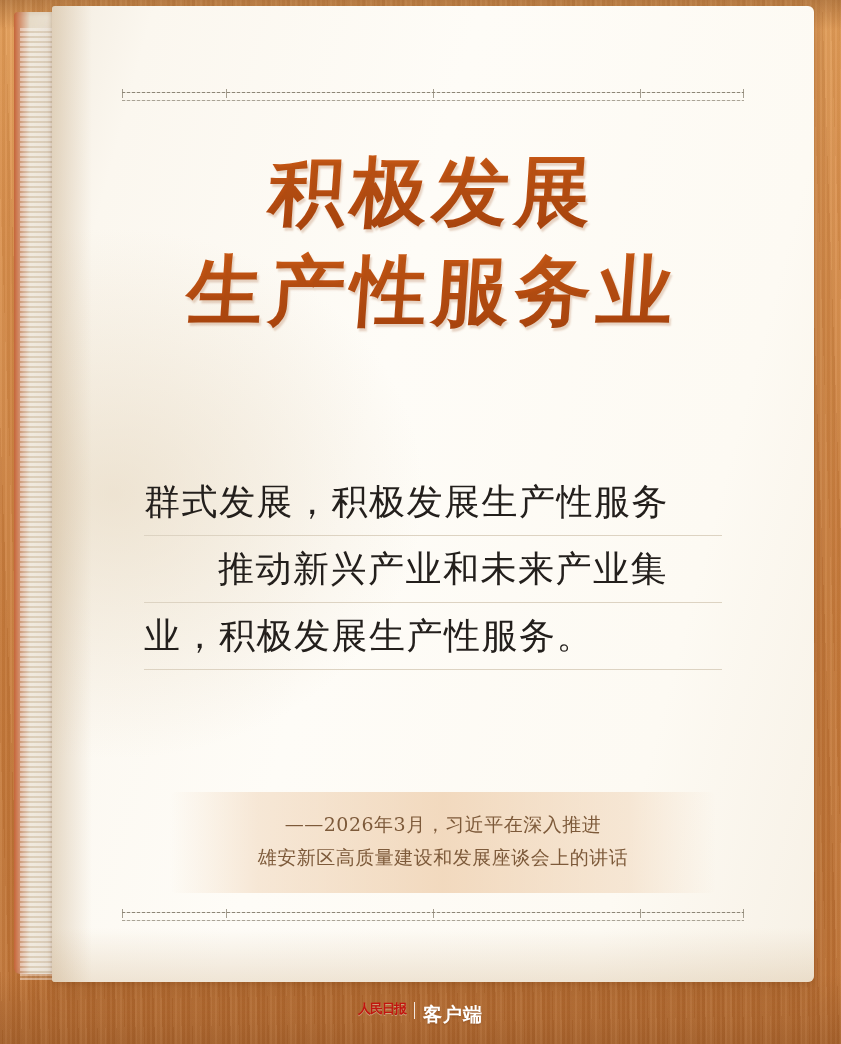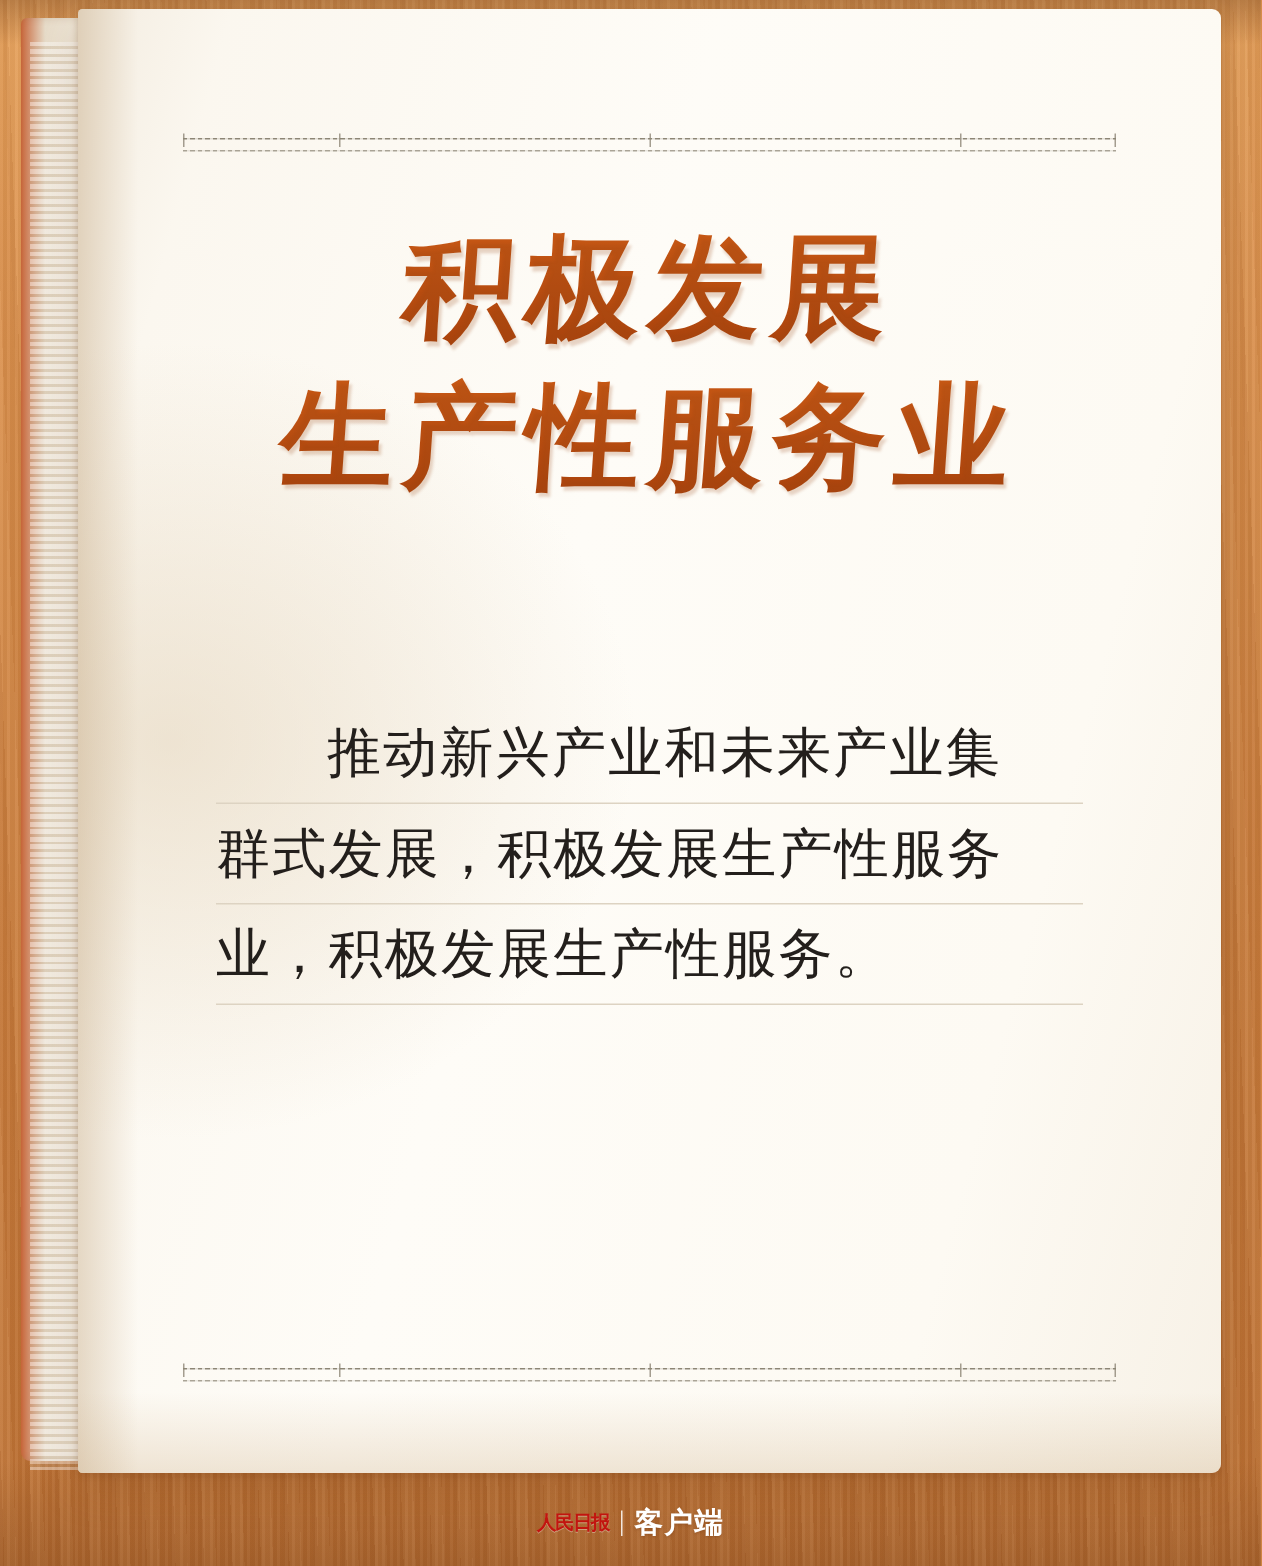--- a/index.html
+++ b/index.html
@@ -218,21 +218,21 @@
     border-radius: 6px;
   }
   .attrib .l2 { display: block; }
 
   
   .footer {
     position: absolute;
     left: 0; right: 0;
     bottom: 16px;
     display: flex;
-    align-items: center;
+    align-items: flex-start;
     justify-content: center;
     gap: 8px;
   }
   .logo-mark {
     font-family: "DejaVu Serif", serif;
     font-size: 13px;
     font-weight: bold;
     color: #c2150f;
     letter-spacing: -1px;
     line-height: 1;
@@ -281,31 +281,35 @@
         <div class="rule thin"></div>
       </div>
 
       <div class="headline">
         <span class="ln1">积极发展</span>
         <span class="ln2">生产性服务业</span>
       </div>
 
       <div class="quote">
         <div class="qline">
+          <span>群式发展，积极发展生产性服务</span>
+        </div>
+        <div class="qline">
           <span class="indent"></span>
           <span>推动新兴产业和未来产业集</span>
         </div>
         <div class="qline">
-          <span>群式发展，积极发展生产性服务</span>
-        </div>
-        <div class="qline">
           <span>业，积极发展生产性服务。</span>
         </div>
       </div>
 
+      <div class="attrib">
+        <span class="l1">——2026年3月，习近平在深入推进</span>
+        <span class="l2">雄安新区高质量建设和发展座谈会上的讲话</span>
+      </div>
 
       <div class="rule-block bottom">
         <div class="rule"></div>
         <div class="rule-ticks">
           <span class="tick" style="left:0;"></span>
           <span class="tick" style="left:104px;"></span>
           <span class="tick" style="left:311px;"></span>
           <span class="tick" style="left:518px;"></span>
           <span class="tick" style="left:621px;"></span>
         </div>

